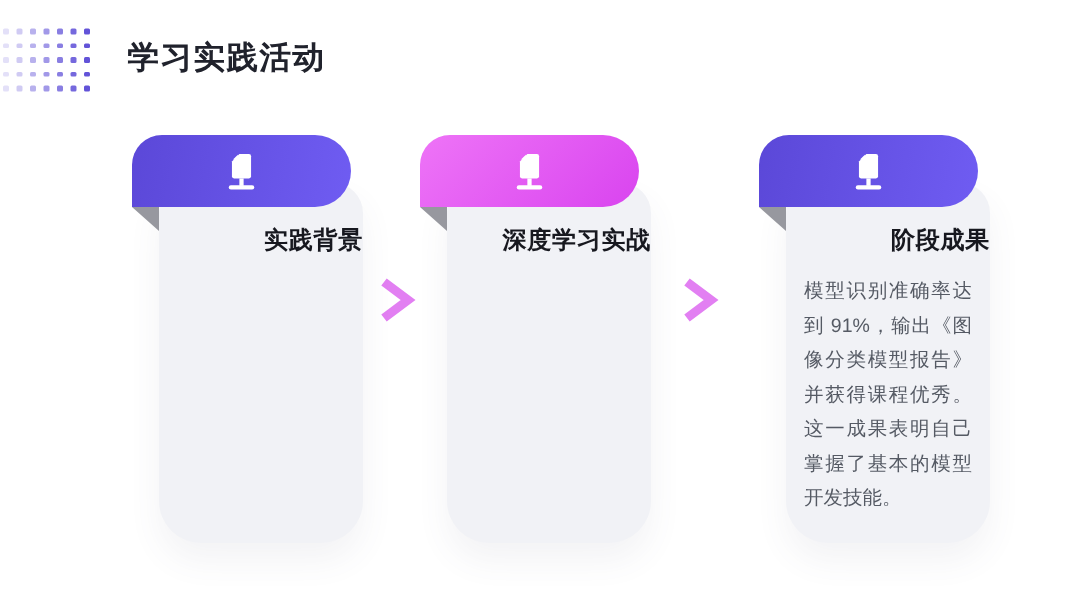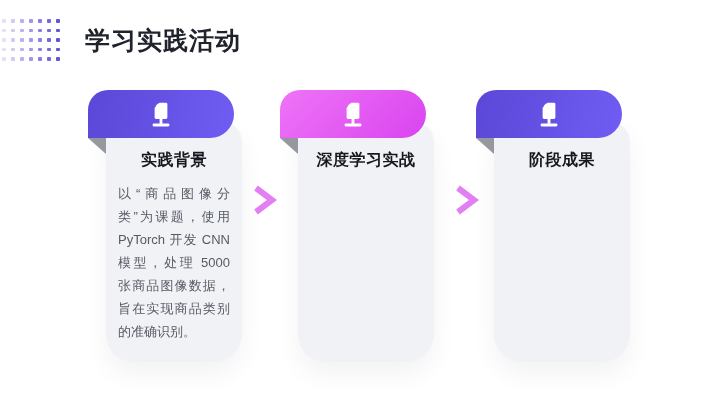--- a/index.html
+++ b/index.html
@@ -5,42 +5,42 @@
   html,body{margin:0;padding:0;background:#ffffff;}
   .stage{
     position:relative;width:720px;height:405px;background:#ffffff;
     font-family:"Liberation Sans","DejaVu Sans",sans-serif;overflow:hidden;
   }
   
   .dot-grid{position:absolute;left:2px;top:19px;width:64px;height:48px;}
   .dot-grid .dot{position:absolute;width:3.5px;height:3.5px;border-radius:1px;background:#6253d8;}
   
   .slide-title{
-    position:absolute;left:85px;top:24px;font-size:25px;font-weight:900;
+    position:absolute;left:85px;top:24px;font-size:21px;font-weight:900;
     color:#20222c;letter-spacing:1px;white-space:nowrap;
   }
   
   .card{position:absolute;top:90px;width:210px;height:280px;}
   .card-body{
     position:absolute;left:18px;top:32px;width:136px;height:240px;
     background:#f1f2f6;border-radius:20px 20px 28px 28px;z-index:1;
     box-shadow:0 12px 22px rgba(90,90,120,0.07);
   }
   .fold{
     position:absolute;left:0;top:48px;width:18px;height:16px;background:#97989f;
     clip-path:polygon(0 0,100% 0,100% 100%);z-index:2;
   }
   .banner{
     position:absolute;left:0;top:0;width:146px;height:48px;z-index:3;
     border-radius:20px 24px 24px 0;display:flex;align-items:center;justify-content:center;
   }
   .theme-purple .banner{background:linear-gradient(100deg,#5b48d8 0%,#6f5cf2 100%);}
   .theme-pink .banner{background:linear-gradient(135deg,#ee74f7 0%,#d944ef 100%);}
   .card-title{
-    position:absolute;left:18px;top:60px;width:136px;text-align:center;
+    position:absolute;left:18px;top:60px;width:136px;text-align:right;
     font-size:16px;font-weight:bold;color:#17181f;z-index:4;letter-spacing:0.5px;
   }
   .card-text{
     position:absolute;left:30px;top:92px;width:112px;z-index:4;
     font-size:13px;line-height:23px;color:#555a64;text-align:justify;
   }
   .icon-wrap{width:34px;height:34px;display:block;}
   
   .connector{position:absolute;top:184px;width:28px;height:32px;}
   .connector svg{display:block;}
@@ -97,21 +97,20 @@
       <span class="icon-wrap">
         <svg viewBox="0 0 48 48" width="34" height="34">
           <path d="M22 8 L31 8 Q33 8 33 10 L33 29 Q33 31 31 31 L17 31 Q15 31 15 29 L15 15 Z" fill="#ffffff"></path>
           <path d="M16 13.2 L20.6 8.6 L20.6 13.2 Z" fill="#ffffff"></path>
           <rect x="22" y="31" width="4" height="7" fill="#ffffff"></rect>
           <rect x="12" y="37.5" width="24" height="4" rx="2" fill="#ffffff"></rect>
         </svg>
       </span>
     </div>
     <div class="card-title">实践背景</div>
-    <div class="card-text">以“商品图像分类”为课题，使用 PyTorch 开发 CNN 模型，处理 5000 张商品图像数据，旨在实现商品类别的准确识别。</div>
   </div>
 
   <div class="connector" style="left:250px;">
     <svg viewBox="0 0 28 32" width="28" height="32">
       <polyline points="6,4 22,16 6,28" fill="none" stroke="#e27ff2" stroke-width="6" stroke-linecap="butt" stroke-linejoin="miter"></polyline>
     </svg>
   </div>
 
   <div class="card theme-pink" style="left:280px;">
     <div class="card-body"></div>
@@ -128,29 +127,30 @@
     </div>
     <div class="card-title">深度学习实战</div>
   </div>
 
   <div class="connector" style="left:452px;">
     <svg viewBox="0 0 28 32" width="28" height="32">
       <polyline points="6,4 22,16 6,28" fill="none" stroke="#e27ff2" stroke-width="6" stroke-linecap="butt" stroke-linejoin="miter"></polyline>
     </svg>
   </div>
 
-  <div class="card theme-purple" style="left:476px;">
+  <div class="card theme-purple" style="left:506px;">
     <div class="card-body"></div>
     <div class="fold"></div>
     <div class="banner">
       <span class="icon-wrap">
         <svg viewBox="0 0 48 48" width="34" height="34">
           <path d="M22 8 L31 8 Q33 8 33 10 L33 29 Q33 31 31 31 L17 31 Q15 31 15 29 L15 15 Z" fill="#ffffff"></path>
           <path d="M16 13.2 L20.6 8.6 L20.6 13.2 Z" fill="#ffffff"></path>
           <rect x="22" y="31" width="4" height="7" fill="#ffffff"></rect>
           <rect x="12" y="37.5" width="24" height="4" rx="2" fill="#ffffff"></rect>
         </svg>
       </span>
     </div>
     <div class="card-title">阶段成果</div>
+    <div class="card-text">模型识别准确率达到 91%，输出《图像分类模型报告》并获得课程优秀。这一成果表明自己掌握了基本的模型开发技能。</div>
   </div>
 
 </div>
 
 </body></html>

